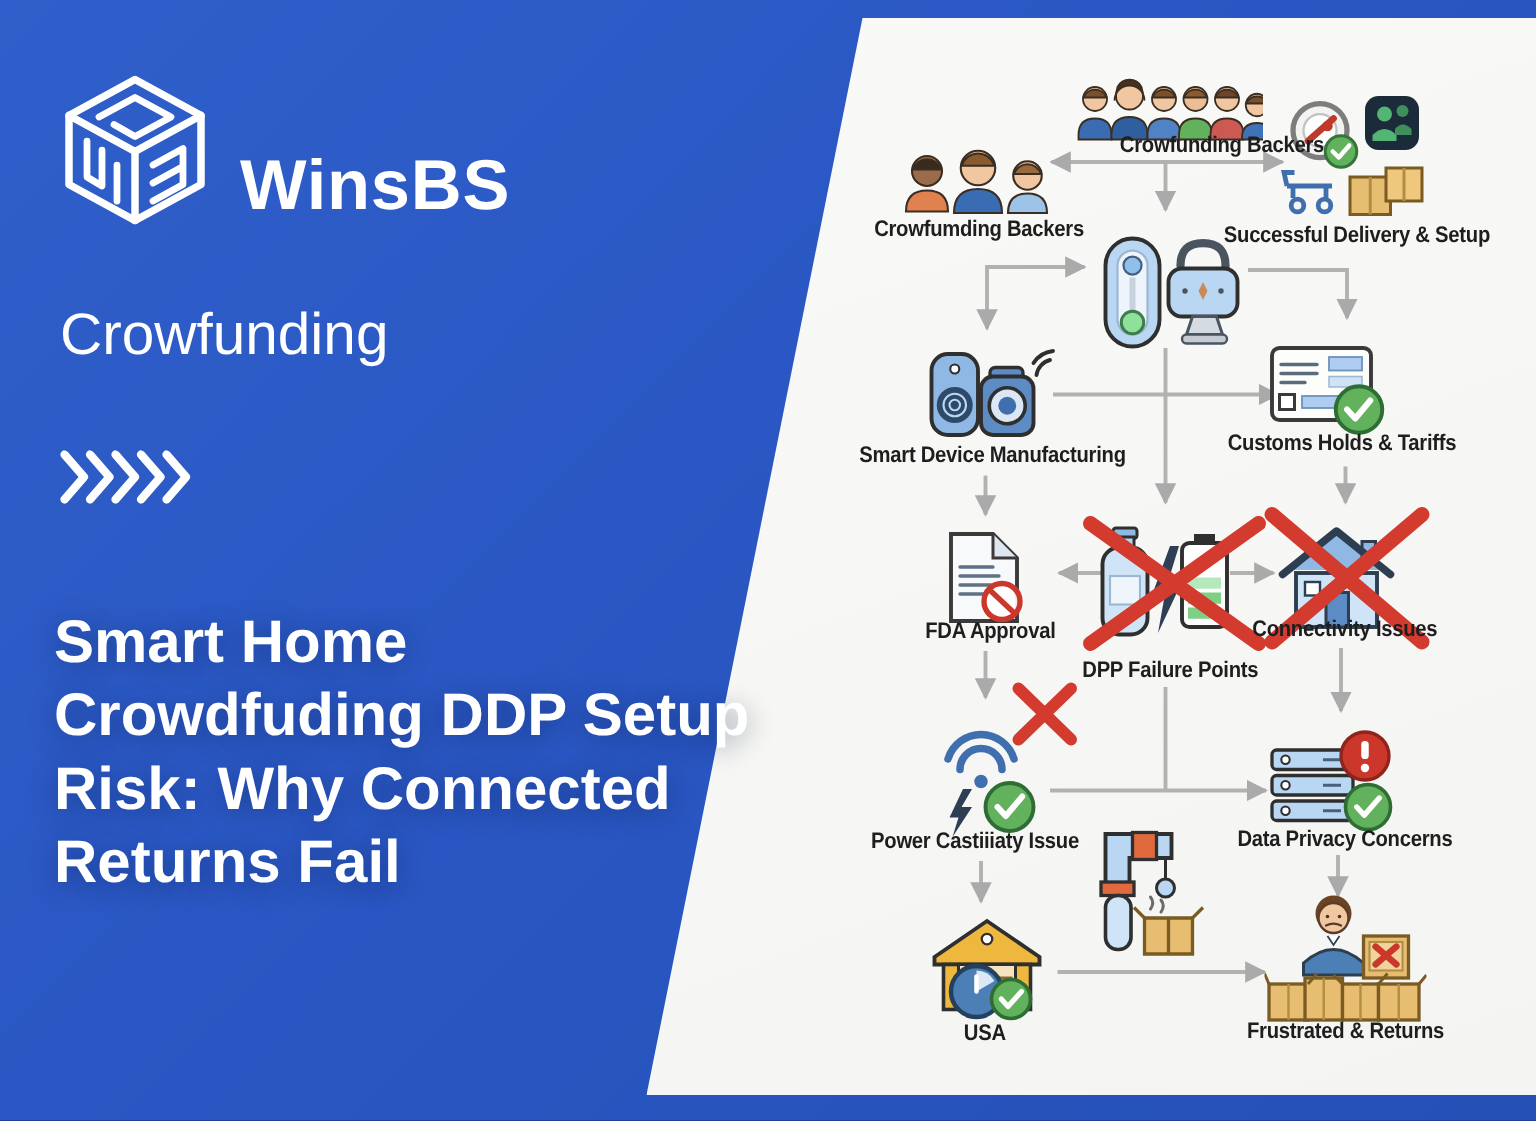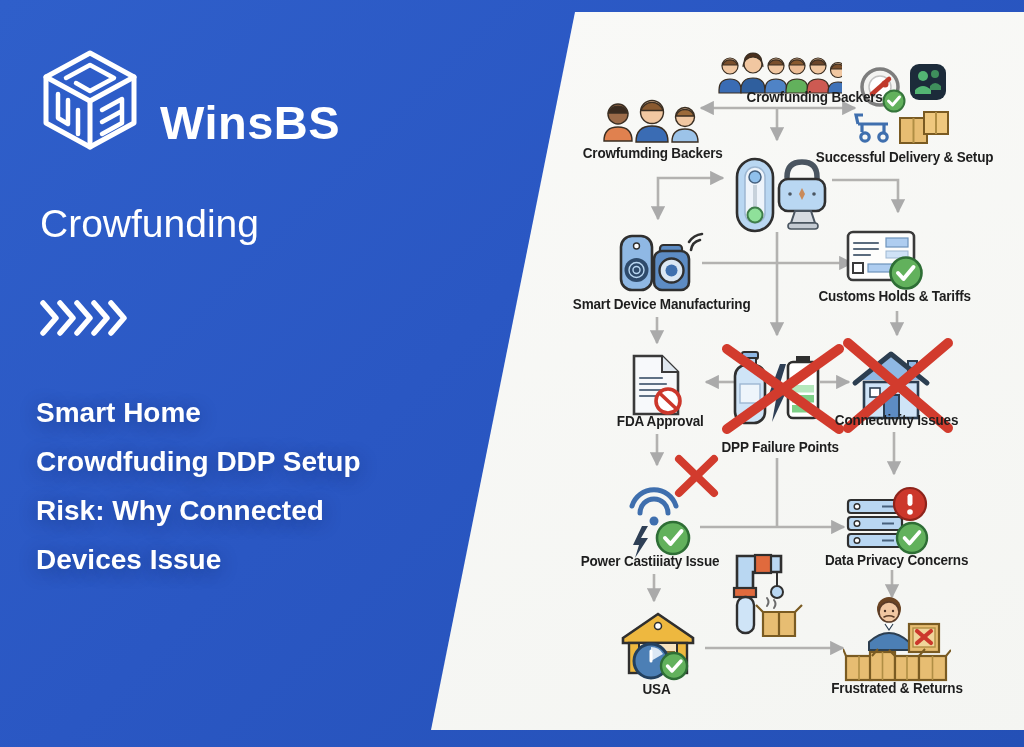--- a/index.html
+++ b/index.html
@@ -13,22 +13,22 @@
     position:absolute;left:0;top:0;width:1024px;height:747px;
     background:linear-gradient(160deg,#fafaf8 0%,#f4f5f2 100%);
     clip-path:polygon(575px 12px,1024px 12px,1024px 730px,431px 730px);
   }
   
   .brand-row{position:absolute;left:40px;top:50px;display:flex;align-items:flex-end;gap:20px;}
   .brand-name{color:#fff;font-size:47px;font-weight:700;letter-spacing:.5px;}
   .category{position:absolute;left:40px;top:202px;color:#fff;font-size:39px;font-weight:400;}
   .chevrons{position:absolute;left:40px;top:300px;}
   .title{
-    position:absolute;left:36px;top:388px;width:520px;color:#fff;
-    font-size:28px;font-weight:700;line-height:49px;
+    position:absolute;left:36px;top:404px;width:520px;color:#fff;
+    font-size:40px;font-weight:700;line-height:49px;
     text-shadow:0 3px 18px rgba(8,24,64,.38);
   }
   
   .node-icon{position:absolute;}
   .node-label{
     position:absolute;width:240px;margin-left:-120px;text-align:center;
     color:#1e1e1e;font-size:15px;font-weight:700;letter-spacing:-.2px;white-space:nowrap;
   }
   .node-label>span{display:inline-block;transform:scaleX(.9);}
   svg{display:block;}
@@ -65,21 +65,21 @@
       <polyline points="37,3 50,18 37,33"></polyline>
       <polyline points="54,3 67,18 54,33"></polyline>
       <polyline points="71,3 84,18 71,33"></polyline>
     </svg>
   </div>
 
   <div class="title">
     <div>Smart Home</div>
     <div>Crowdfuding DDP Setup</div>
     <div>Risk: Why Connected</div>
-    <div>Devices Issue</div>
+    <div>Returns Fail</div>
   </div>
 
   <svg class="overlay" width="1024" height="747">
     <defs>
       <marker id="ah" viewBox="0 0 10 10" refX="9" refY="5" markerWidth="5.5" markerHeight="5.5" orient="auto-start-reverse">
         <path d="M0,0 L10,5 L0,10 z" fill="#aaaaaa"></path>
       </marker>
     </defs>
     <g stroke="#b3b2b0" stroke-width="2.6" fill="none">
       <path d="M701 108 H855" marker-start="url(#ah)" marker-end="url(#ah)"></path>

